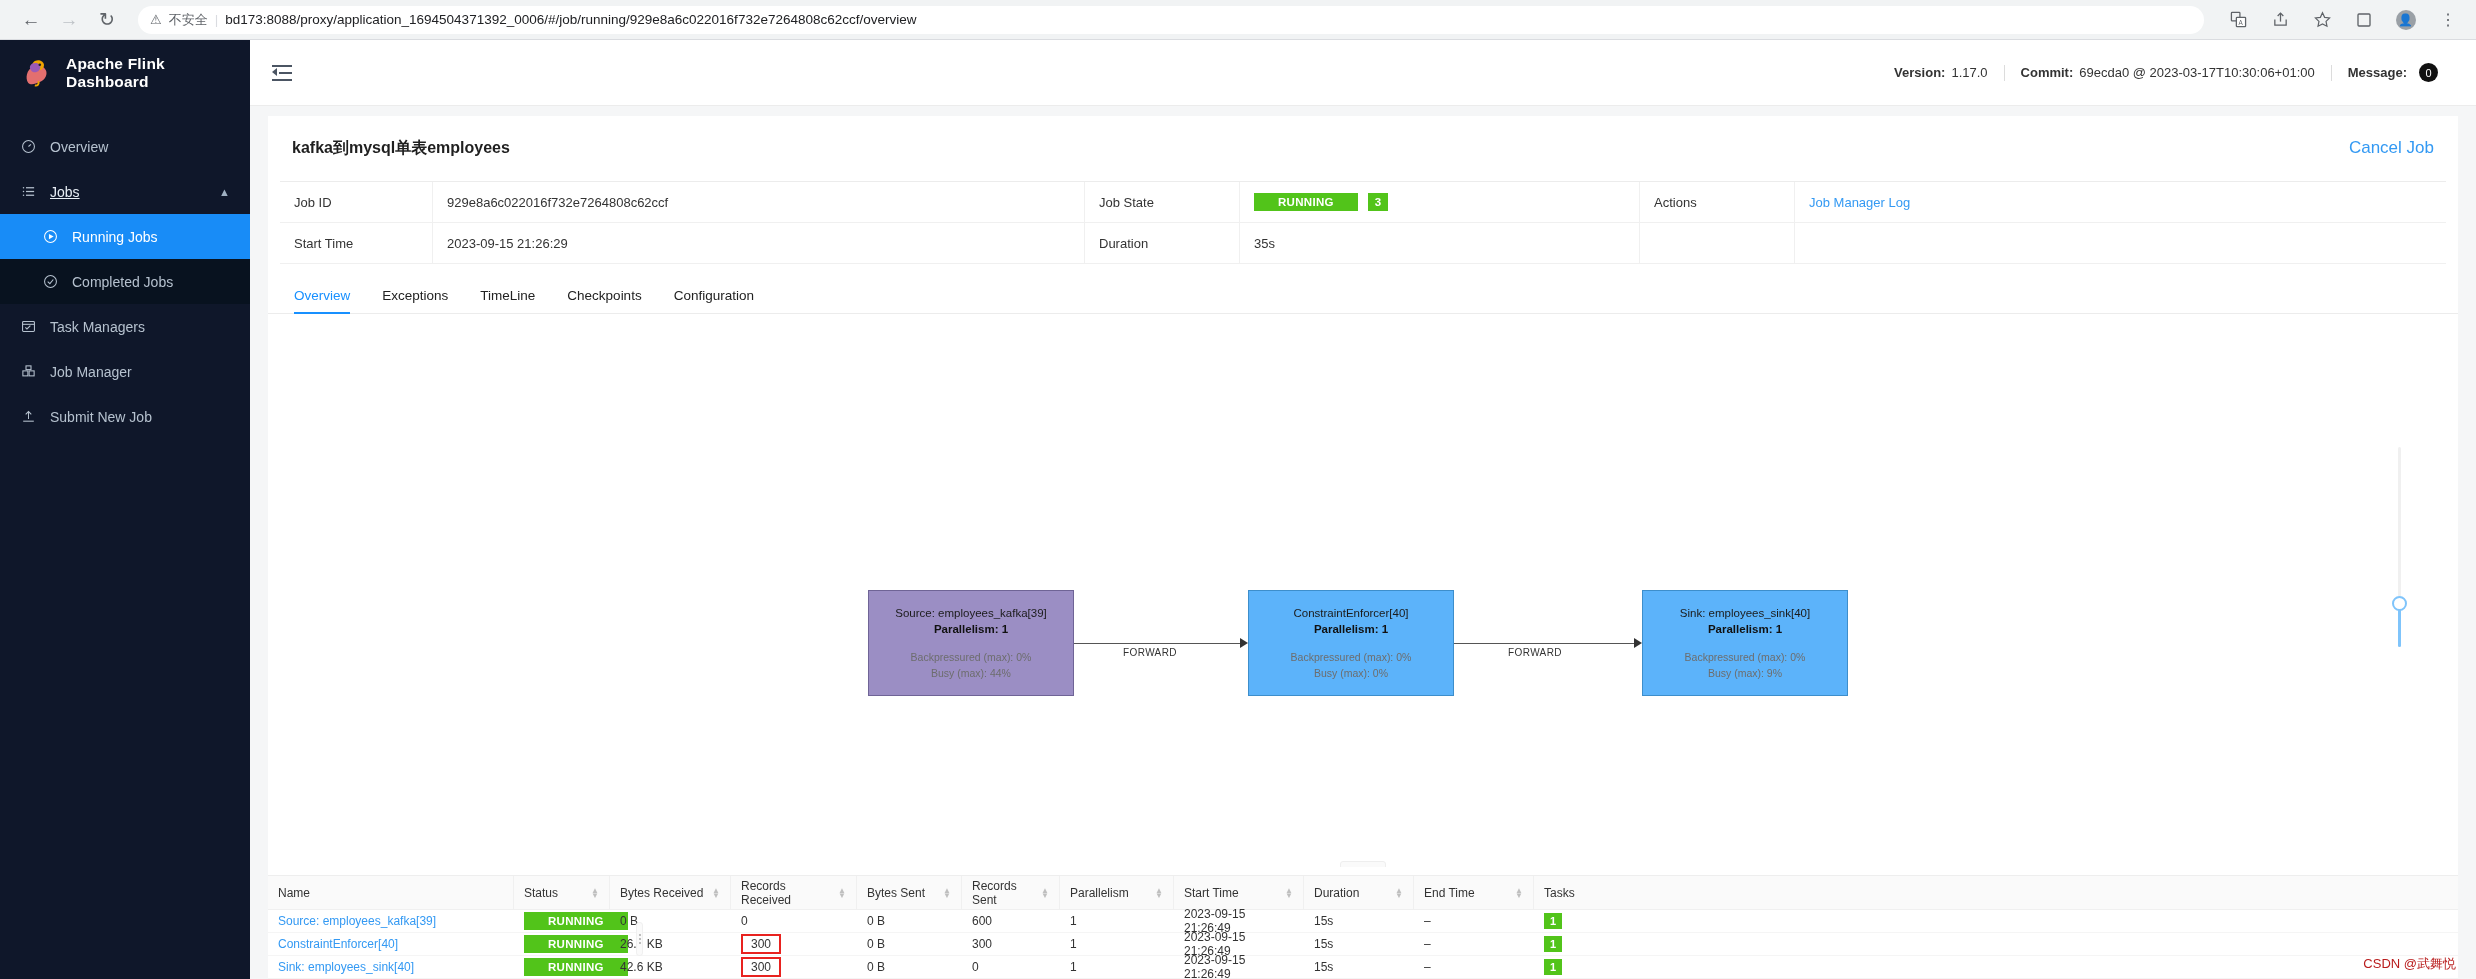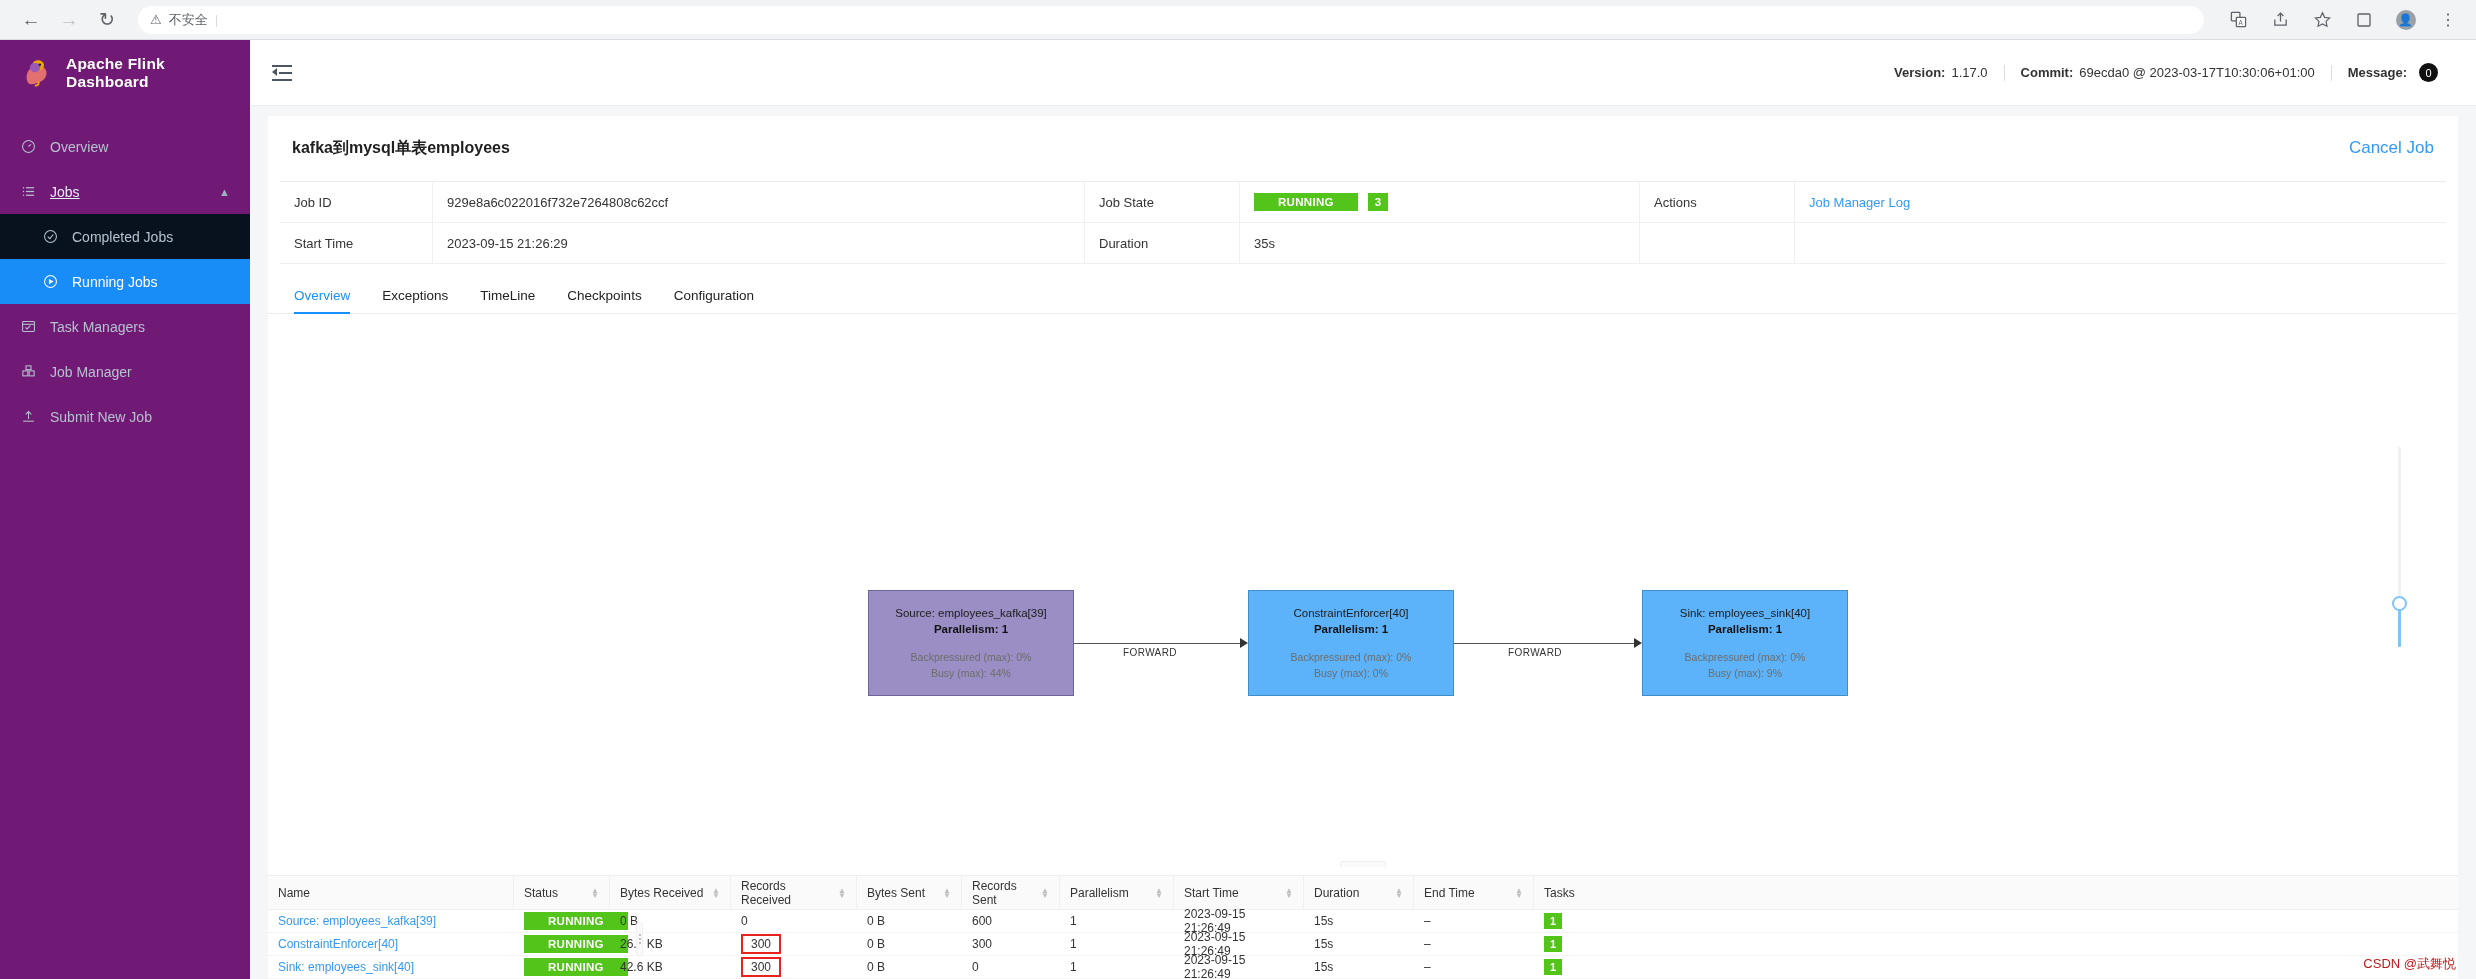--- a/index.html
+++ b/index.html
@@ -33,21 +33,21 @@
   .ci { width: 20px; height: 20px; display: flex; align-items: center; justify-content: center; }
   .avatar-dot {
     width: 20px; height: 20px; border-radius: 50%; background: #9aa0a6;
     display: flex; align-items: center; justify-content: center; color: #f1f3f4; font-size: 12px;
   }
 
   
   .app { display: flex; height: 939px; }
 
   
-  .sidebar { width: 250px; background: #701a75; flex-shrink: 0; color: #e2e8f0; }
+  .sidebar { width: 250px; background: #0f172a; flex-shrink: 0; color: #e2e8f0; }
   .brand { display: flex; align-items: center; gap: 13px; padding: 18px 0 18px 20px; height: 66px; }
   .squirrel { width: 33px; height: 30px; position: relative; flex-shrink: 0; }
   .brand-title { font-size: 15.5px; font-weight: bold; color: #fff; letter-spacing: .2px; }
   .nav { margin-top: 18px; }
   .nav-item {
     display: flex; align-items: center; gap: 13px; height: 45px; padding-left: 20px;
     font-size: 14px; color: #b6c2cf; position: relative;
   }
   .nav-item .nv-ico { width: 17px; height: 17px; display: flex; align-items: center; justify-content: center; flex-shrink: 0; }
   .nav-item.sub { padding-left: 42px; }
@@ -180,20 +180,21 @@
 <body>
 
 <div class="browser-bar">
   <div class="nav-btn">←</div>
   <div class="nav-btn disabled">→</div>
   <div class="nav-btn">↻</div>
   <div class="omnibox">
     <span class="warn-icon">⚠</span>
     <span class="warn-text">不安全</span>
     <span class="omni-sep">|</span>
+    <span class="omni-url">bd173:8088/proxy/application_1694504371392_0006/#/job/running/929e8a6c022016f732e7264808c62ccf/overview</span>
   </div>
   <div class="chrome-icons">
     <div class="ci">
       <svg width="17" height="17" viewBox="0 0 24 24" fill="none" stroke="#5f6368" stroke-width="1.8">
         <rect x="2" y="2" width="12" height="12" rx="1"></rect>
           <rect x="9" y="9" width="13" height="13" rx="1" fill="#fff"></rect>
         <text x="12" y="20" font-size="9" fill="#5f6368" stroke="none">A</text>
       </svg>
     </div>
     <div class="ci">
@@ -254,37 +255,37 @@
               <line x1="8" y1="12" x2="21" y2="12"></line>
             <circle cx="4" cy="18" r="1.2" fill="#b6c2cf" stroke="none"></circle>
               <line x1="8" y1="18" x2="21" y2="18"></line>
           </svg>
         </span>
         <span>Jobs</span>
         <span class="caret">▲</span>
       </div>
 
       <div class="subgroup">
+        <div class="nav-item sub active">
+          <span class="nv-ico">
+            <svg width="15" height="15" viewBox="0 0 24 24" fill="none" stroke="#ffffff" stroke-width="1.7">
+              <circle cx="12" cy="12" r="9.5"></circle>
+                <polygon points="9.5,7.8 17,12 9.5,16.2" fill="#fff" stroke="none"></polygon>
+            </svg>
+          </span>
+          <span>Running Jobs</span>
+        </div>
         <div class="nav-item sub">
           <span class="nv-ico">
             <svg width="15" height="15" viewBox="0 0 24 24" fill="none" stroke="#b6c2cf" stroke-width="1.7">
               <circle cx="12" cy="12" r="9.5"></circle>
                 <polyline points="7.5,12.3 11,15.5 16.5,8.8"></polyline>
             </svg>
           </span>
           <span>Completed Jobs</span>
-        </div>
-        <div class="nav-item sub active">
-          <span class="nv-ico">
-            <svg width="15" height="15" viewBox="0 0 24 24" fill="none" stroke="#ffffff" stroke-width="1.7">
-              <circle cx="12" cy="12" r="9.5"></circle>
-                <polygon points="9.5,7.8 17,12 9.5,16.2" fill="#fff" stroke="none"></polygon>
-            </svg>
-          </span>
-          <span>Running Jobs</span>
         </div>
       </div>
 
       <div class="nav-item">
         <span class="nv-ico">
           <svg width="15" height="15" viewBox="0 0 24 24" fill="none" stroke="#b6c2cf" stroke-width="1.7">
             <rect x="2.5" y="4" width="19" height="16" rx="1.5"></rect>
               <line x1="2.5" y1="8.5" x2="21.5" y2="8.5"></line>
             <polyline points="7,13.5 9.5,16 15,10.5"></polyline>
           </svg>

